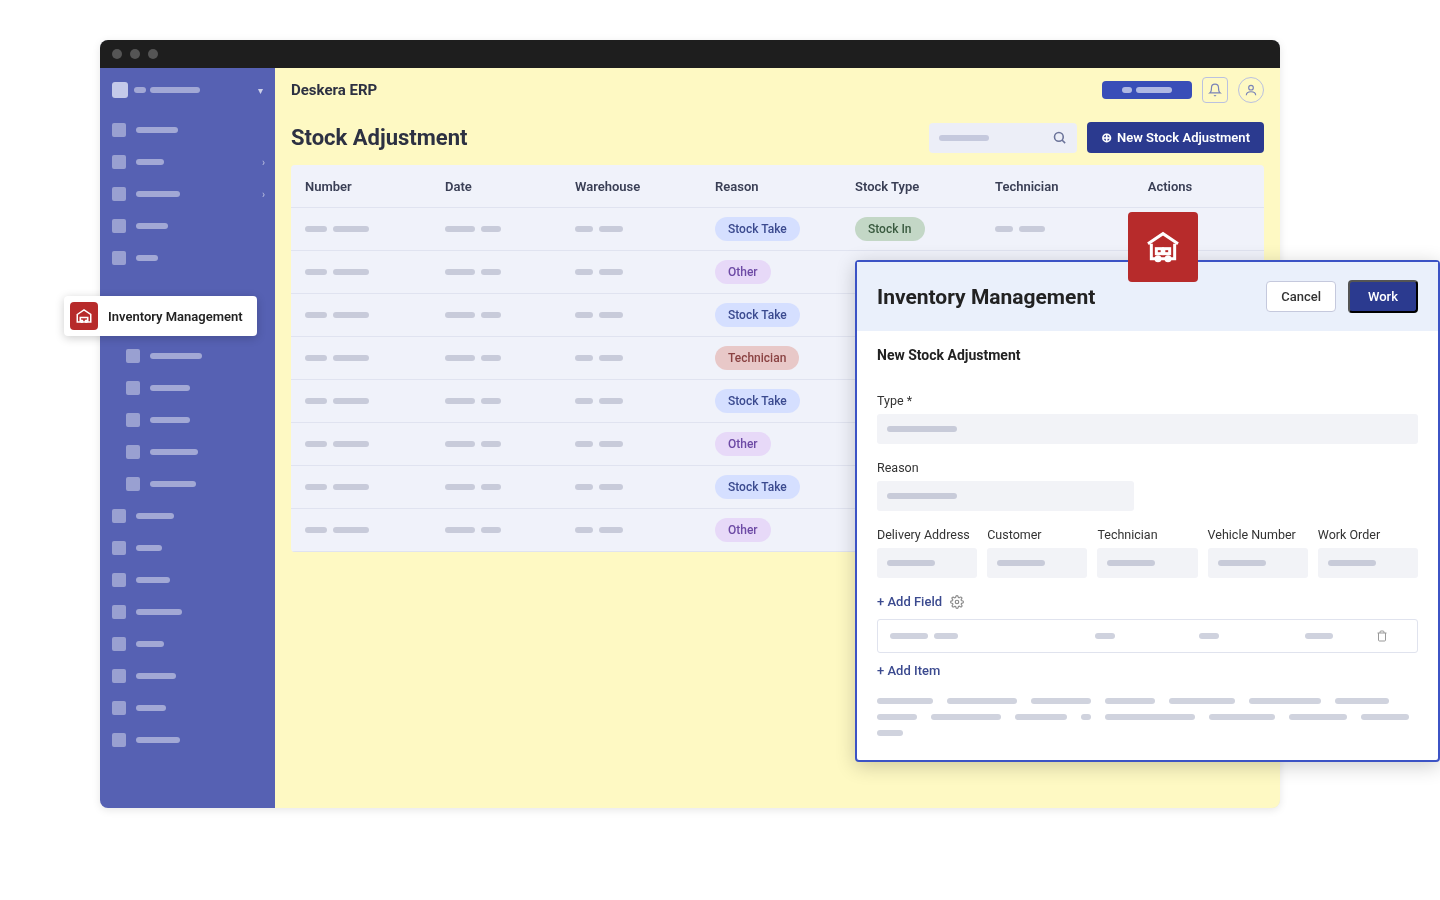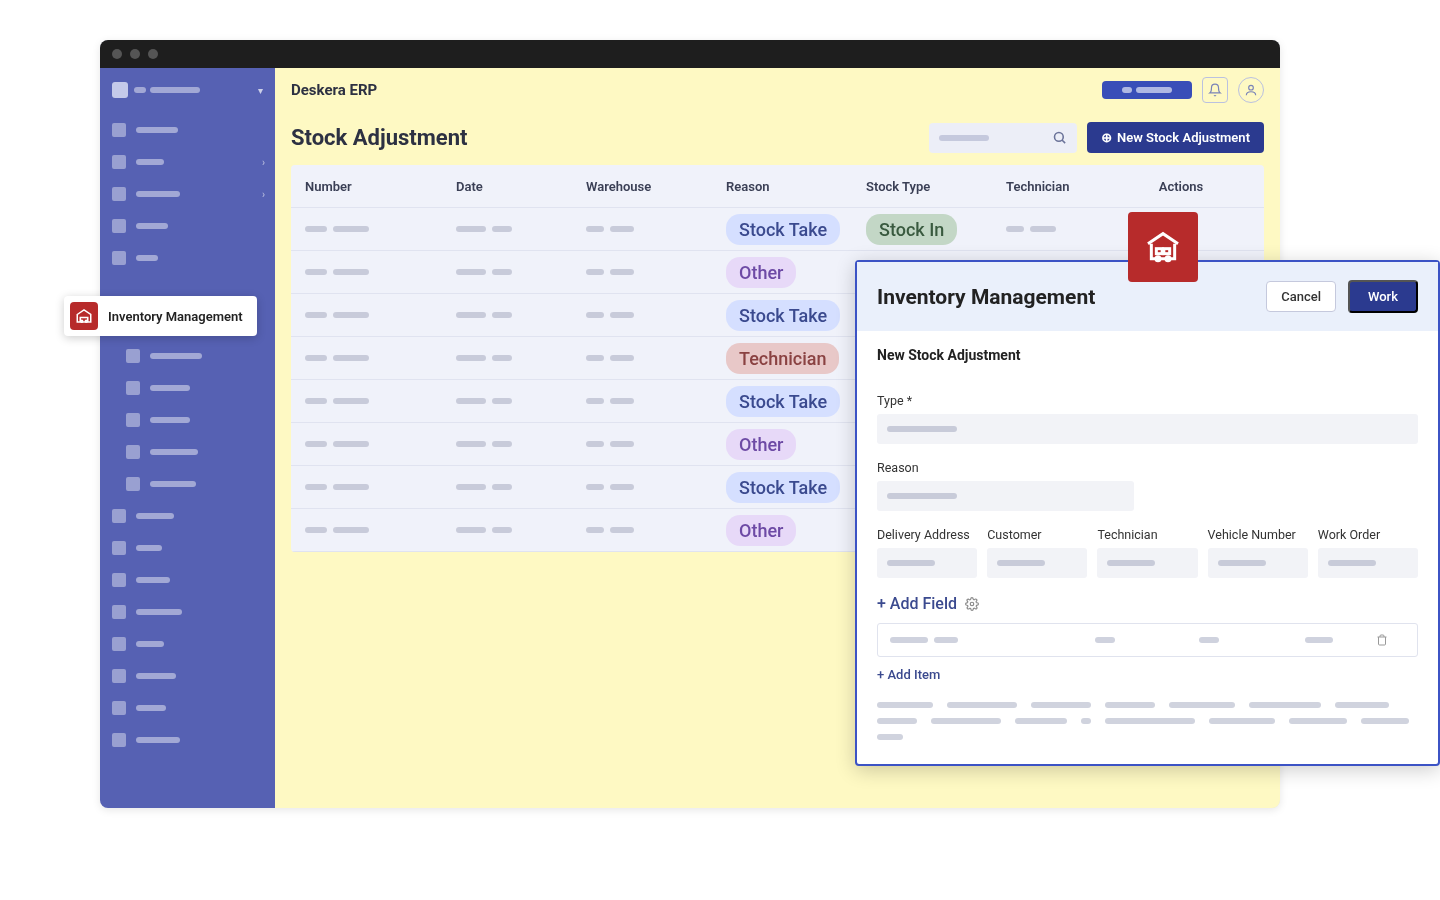--- a/index.html
+++ b/index.html
@@ -27,29 +27,29 @@
   .icon-box{width:26px;height:26px;border:1px solid #bac1e0;border-radius:4px;display:flex;align-items:center;justify-content:center;color:#7a84b8;font-size:14px;}
   .page-hd{display:flex;align-items:center;padding:10px 16px 12px;}
   .page-title{font-size:22px;font-weight:700;color:#2d3142;}
   .search{width:148px;height:30px;background:#eceef7;border-radius:4px;display:flex;align-items:center;padding:0 10px;gap:8px;}
   .search .ph{background:#c5c9dd;}
   .search-icon{color:#6b7399;font-size:14px;}
   .primary-btn{background:#2b3a8f;color:#fff;border-radius:4px;padding:8px 14px;font-size:13px;font-weight:600;display:flex;align-items:center;gap:5px;margin-left:10px;}
   .table{background:#f0f2fa;margin:0 16px;border-radius:4px;overflow:hidden;}
   .tr{display:flex;align-items:center;border-bottom:1px solid #e0e3f0;padding:0 14px;min-height:43px;}
   .thead{font-size:13px;color:#3a3f55;font-weight:600;}
-  .c-num{width:151px;}
+  .c-num{width:140px;}
   .c-date{width:130px;}
   .c-wh{width:140px;}
   .c-rsn{width:140px;display:flex;}
   .c-type{width:140px;display:flex;}
   .c-tech{width:135px;}
   .c-act{width:80px;text-align:center;}
   .cell-ph{display:flex;gap:6px;}
-  .badge{padding:5px 13px;border-radius:14px;font-size:18px;font-weight:500;}
+  .badge{padding:5px 13px;border-radius:14px;font-size:12px;font-weight:500;}
   .b-blue{background:#d5dfff;color:#3b4a8f;}
   .b-purple{background:#e7d9f8;color:#6d4aa5;}
   .b-green{background:#c3d7c6;color:#395a3f;}
   .b-red{background:#e8c8c8;color:#8a4242;}
   .dots{color:#555;letter-spacing:1px;}
   
   .float-nav{position:absolute;left:-36px;top:256px;background:#fff;border-radius:4px;box-shadow:0 2px 10px rgba(0,0,0,0.2);display:flex;align-items:center;padding:6px 14px 6px 6px;gap:10px;z-index:5;}
   .float-nav .ico{width:28px;height:28px;background:#b72b2b;border-radius:4px;display:flex;align-items:center;justify-content:center;color:#fff;}
   .float-nav span{font-size:13px;font-weight:600;color:#222;}
   
@@ -61,21 +61,21 @@
   .btn-save{background:#2b3a8f;color:#fff;padding:7px 18px;border-radius:4px;font-size:13px;font-weight:500;}
   .m-body{padding:16px 20px 20px;}
   .m-sub{font-size:14px;font-weight:700;color:#222;margin-bottom:14px;}
   .form-row{display:flex;gap:28px;margin-bottom:16px;}
   .form-col{flex:1;display:flex;flex-direction:column;gap:6px;}
   .lbl{font-size:12.5px;color:#333;}
   .inp{height:30px;background:#f2f3f7;border-radius:3px;display:flex;align-items:center;padding:0 10px;}
   .inp .ph{background:#c8cbd9;}
   .grid5{display:flex;gap:10px;margin-bottom:16px;}
   .grid5 .form-col{flex:1;}
-  .addf{display:flex;align-items:center;gap:8px;color:#3b4a8f;font-size:16px;font-weight:500;margin-bottom:10px;}
+  .addf{display:flex;align-items:center;gap:8px;color:#3b4a8f;font-size:13px;font-weight:500;margin-bottom:10px;}
   .gear{color:#888;font-size:13px;}
   .ptable{border:1px solid #e0e3ee;border-radius:3px;}
   .ptr{display:flex;align-items:center;padding:9px 12px;font-size:13px;border-bottom:1px solid #e8eaf2;}
   .pth{color:#333;font-weight:500;background:#f7f8fc;}
   .pc1{width:170px;}
   .pc2{width:110px;text-align:center;}
   .pc3{width:110px;text-align:center;}
   .pc4{width:120px;text-align:center;}
   .pc5{width:30px;text-align:center;color:#999;}
   .ptr:last-child{border-bottom:none;}

